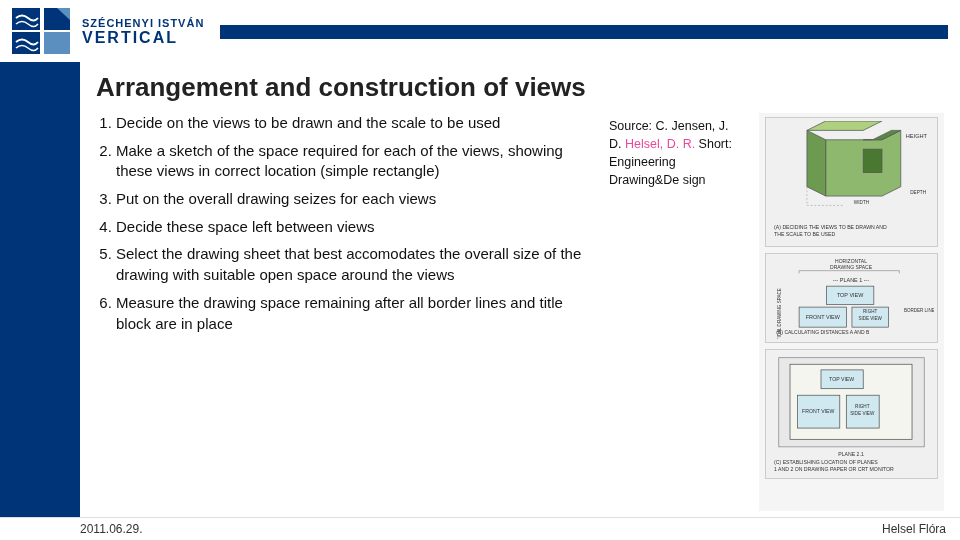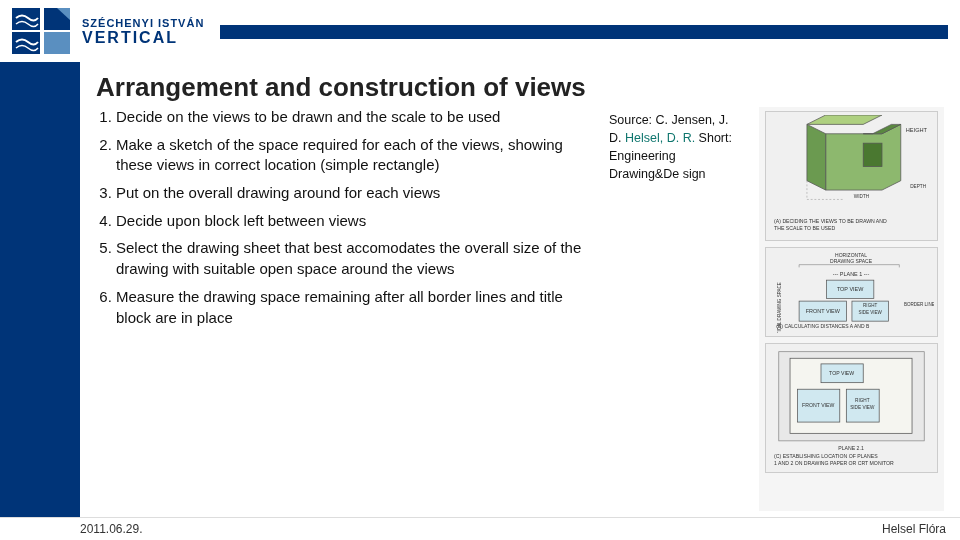--- a/index.html
+++ b/index.html
@@ -76,21 +76,21 @@
       flex: 1;
       padding: 10px 16px 6px 16px;
       display: flex;
       flex-direction: column;
     }
 
     .page-title {
       font-size: 26px;
       font-weight: bold;
       color: #222;
-      margin-bottom: 4px;
+      margin-bottom: 10px;
     }
 
     .body-columns {
       display: flex;
       flex: 1;
       gap: 20px;
     }
 
     .list-area {
       flex: 1;
@@ -114,21 +114,21 @@
       padding-top: 4px;
     }
 
     .source-text {
       font-size: 12.5px;
       color: #111;
       line-height: 1.45;
     }
 
     .source-text span.red {
-      color: #0f766e;
+      color: #ec4899;
     }
 
     .right-panel {
       width: 185px;
       flex-shrink: 0;
       display: flex;
       flex-direction: column;
       gap: 6px;
       padding: 4px 6px 4px 6px;
       background: #f5f5f5;
@@ -207,22 +207,22 @@
 
   <div class="main-content">
     <h1 class="page-title">Arrangement and construction of views</h1>
 
     <div class="body-columns">
 
       <div class="list-area">
         <ol>
           <li>Decide on the views to be drawn and the scale to be used</li>
           <li>Make a sketch of the space required for each of the views, showing these views in correct location (simple rectangle)</li>
-          <li>Put on the overall drawing around for each views</li>
-          <li>Decide upon block left between views</li>
+          <li>Put on the overall drawing seizes for each views</li>
+          <li>Decide these space left between views</li>
           <li>Select the drawing sheet that best accomodates the overall size of the drawing with suitable open space around the views</li>
           <li>Measure the drawing space remaining after all border lines and title block are in place</li>
         </ol>
       </div>
 
       <div class="source-box">
         <div class="source-text">
           Source: C. Jensen, J. D. <span class="red">Helsel, D. R.</span> Short: Engineering Drawing&amp;De sign
         </div>
       </div>

